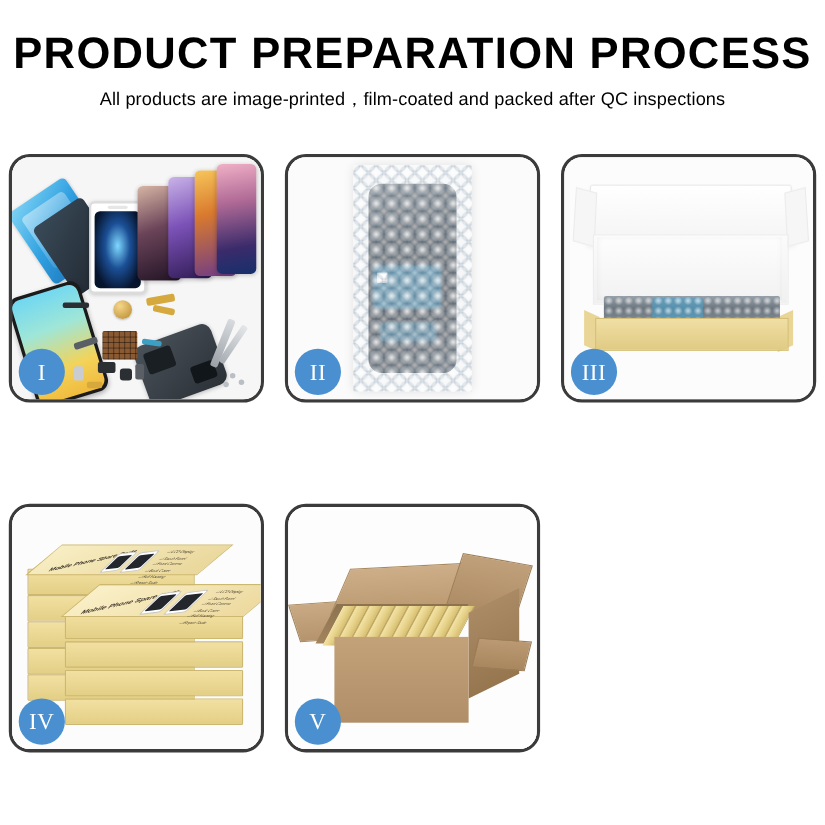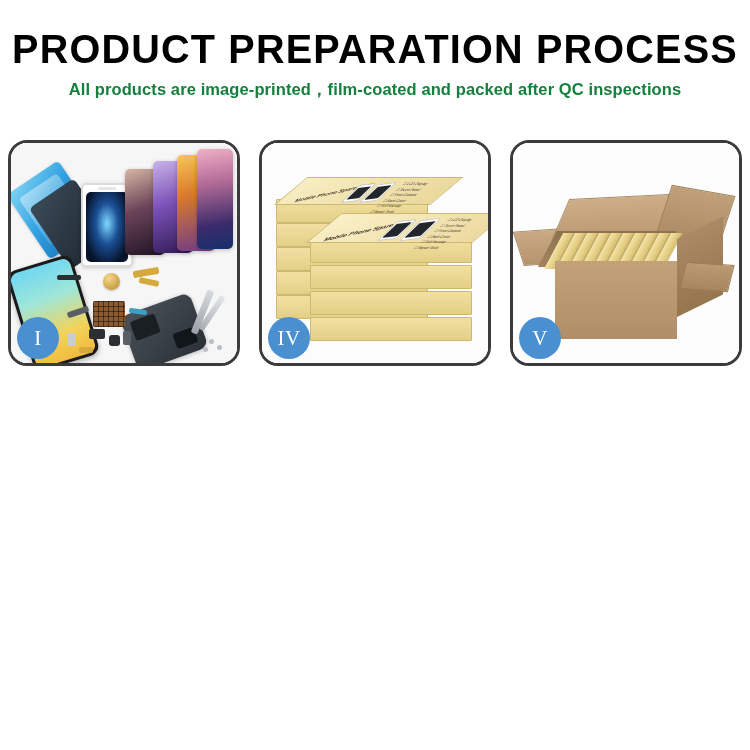--- a/index.html
+++ b/index.html
@@ -19,22 +19,22 @@
     font-weight:700;
     letter-spacing:1.2px;
     color:#000000;
     line-height:1.05;
     margin:0;
     transform:scaleX(0.99);
   }
   .subtitle{
     font-family:"Liberation Sans", sans-serif;
     font-size:16.5px;
-    font-weight:700;
-    color:#15803d;
+    font-weight:400;
+    color:#000000;
     margin:9px 0 0 0;
     letter-spacing:0.1px;
   }
 
   
   .grid{
     position:absolute;
     left:8px;top:140px;
     width:734px;
     display:grid;
@@ -439,21 +439,54 @@
           <div class="tool1"></div>
           <div class="tool2"></div>
           <div class="screwsm" style="left:198px;top:196px;"></div>
           <div class="screwsm" style="left:206px;top:202px;"></div>
           <div class="screwsm" style="left:192px;top:204px;"></div>
         </div>
       </div>
       <div class="badge">I</div>
     </div>
 
-
+    <div class="panel">
+      <div class="panel-inner">
+        <div class="p2">
+          <div class="bwrap">
+            <div class="bphone">
+              <div class="bl"></div>
+              <div class="bl2"></div>
+            </div>
+            <div class="wtag"></div>
+            <div class="bubbles"></div>
+            <div class="bubbles2"></div>
+          </div>
+        </div>
+      </div>
+      <div class="badge">II</div>
+    </div>
+
+    <div class="panel">
+      <div class="panel-inner">
+        <div class="p3">
+          <div class="bx3-lid"></div>
+          <div class="bx3-back"></div>
+          <div class="bx3-foam"></div>
+          <div class="bx3-sideL"></div>
+          <div class="bx3-sideR"></div>
+          <div class="bx3-prod">
+            <div class="sh"></div>
+            <div class="bb"></div>
+          </div>
+          <div class="bx3-front"></div>
+        </div>
+      </div>
+      <div class="badge">III</div>
+    </div>
 
     <div class="panel">
       <div class="panel-inner">
         <div class="p4">
           <div class="stackwrap">
 
             <div class="ybox" style="left:10px;top:46px;">
               <div class="topface"></div>
             </div>
             <div class="ybox" style="left:10px;top:70px;"></div>

